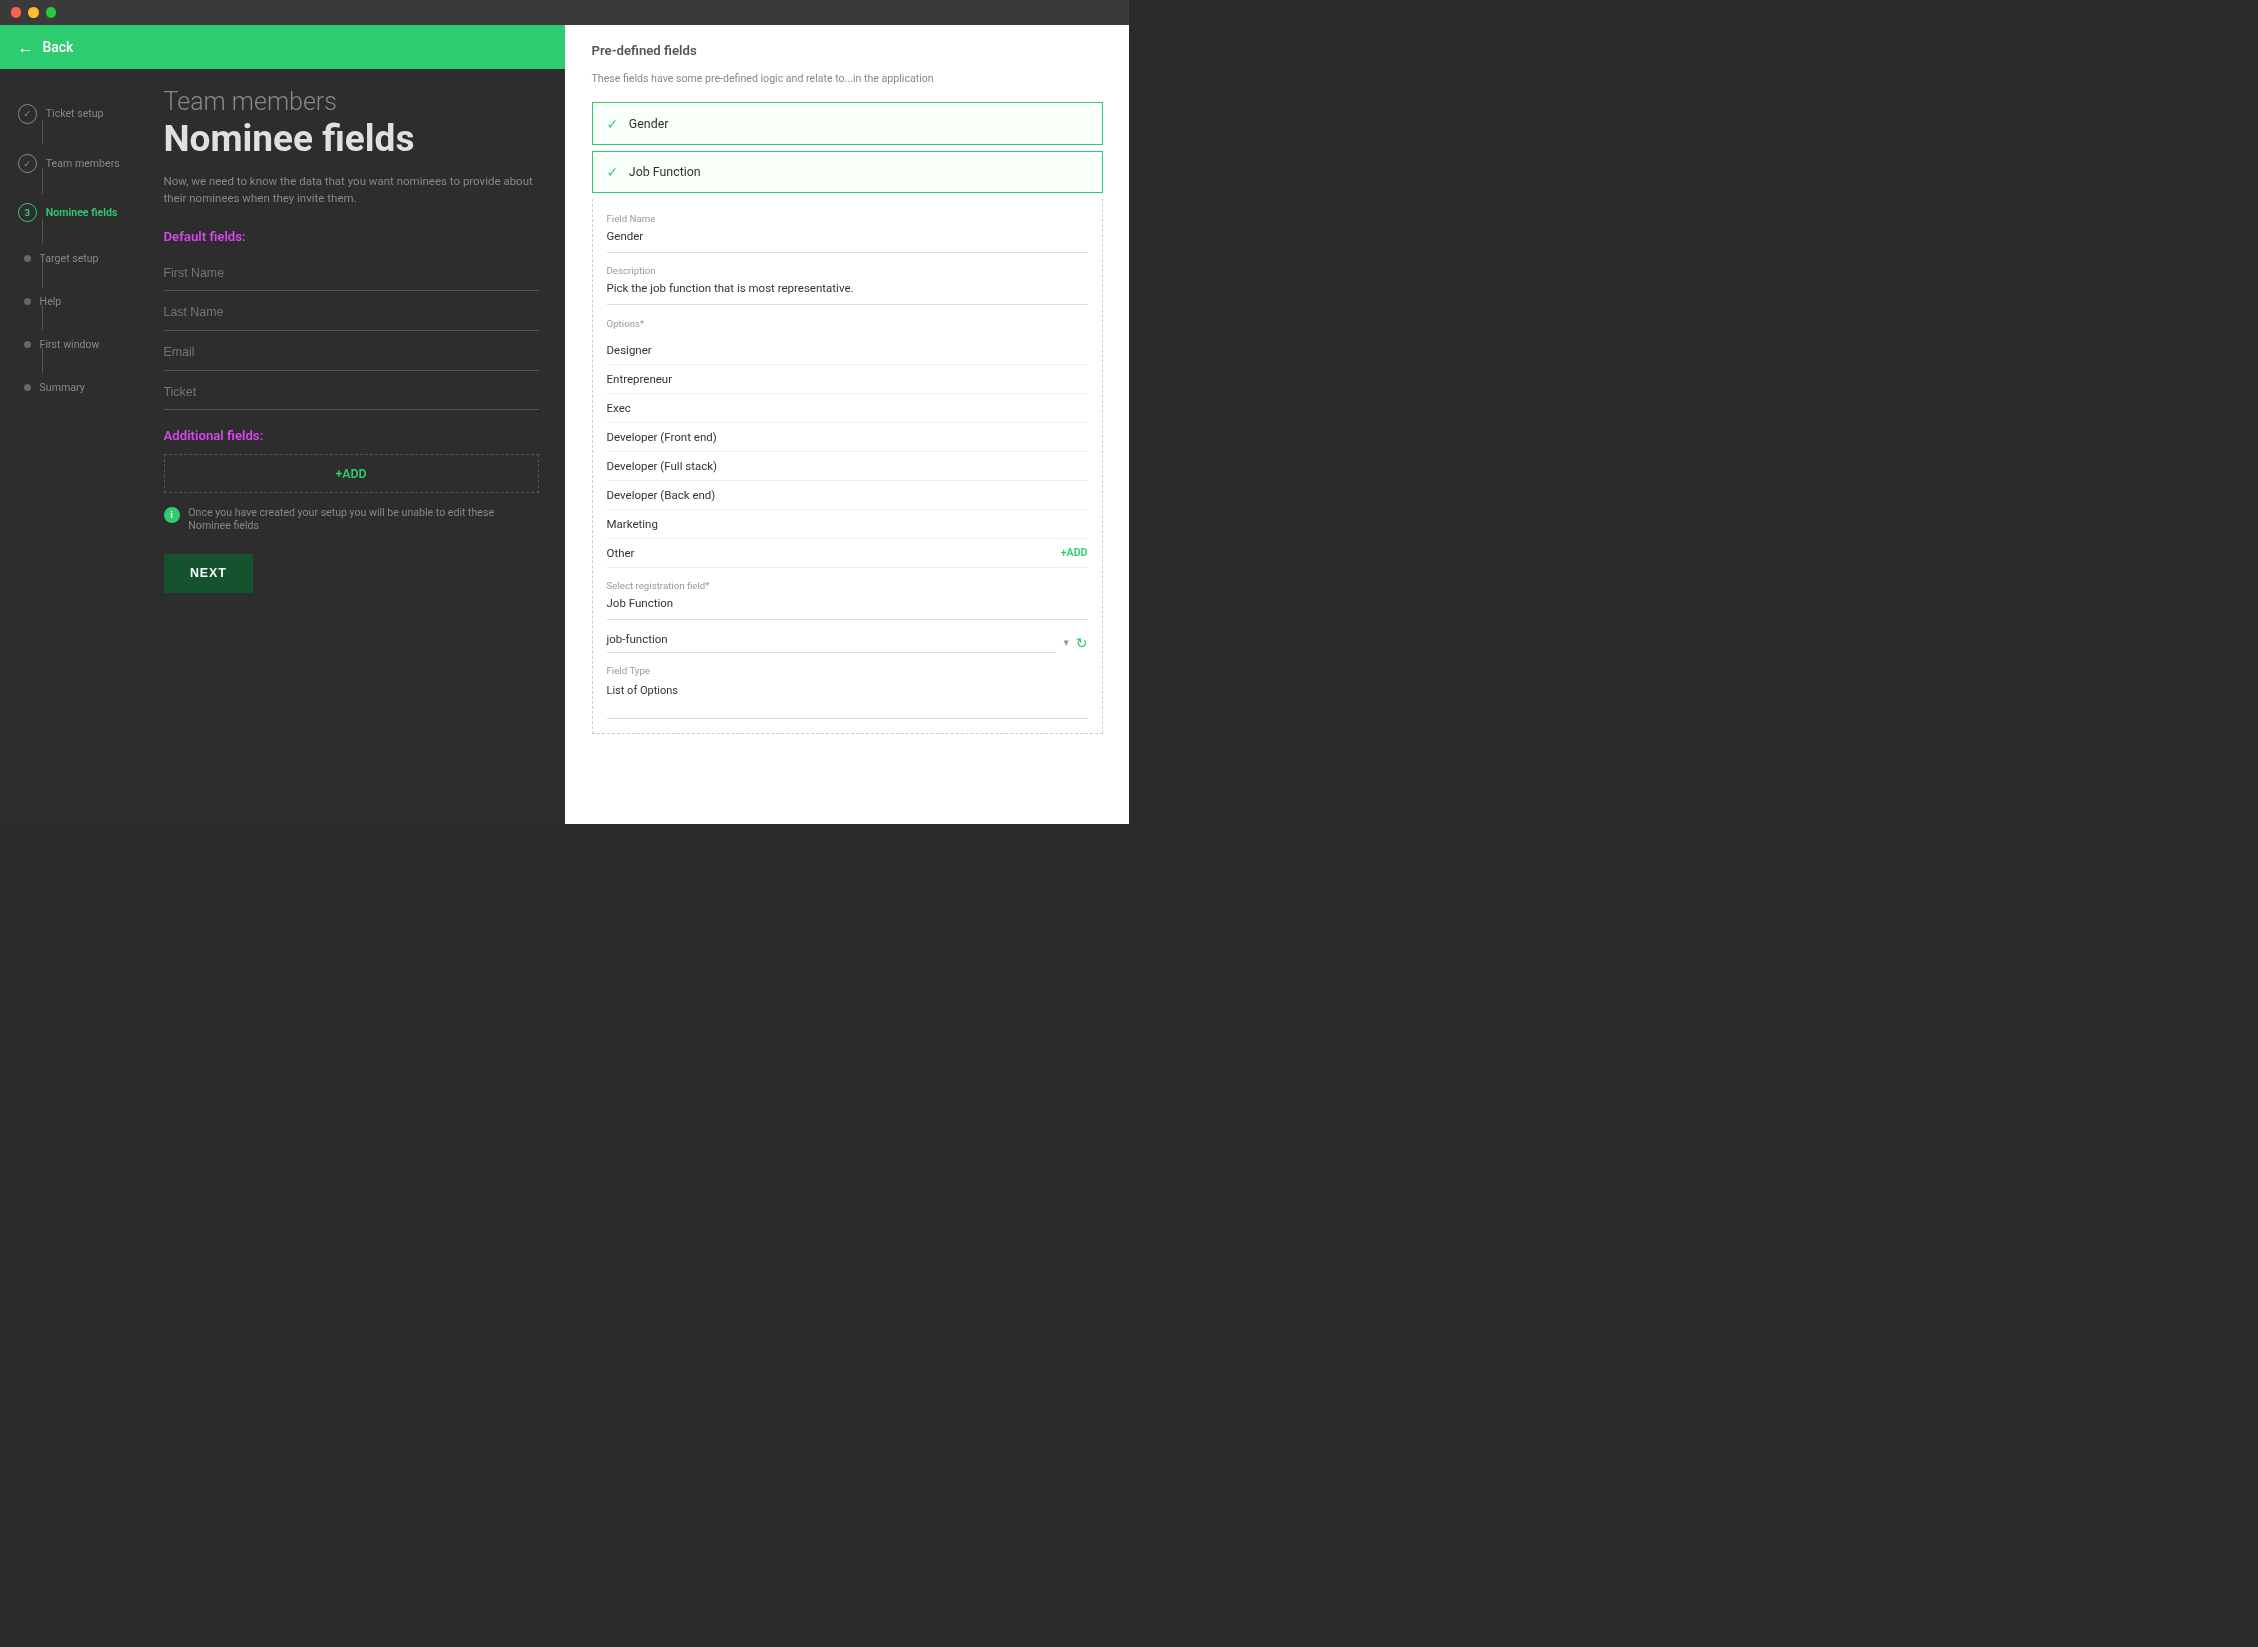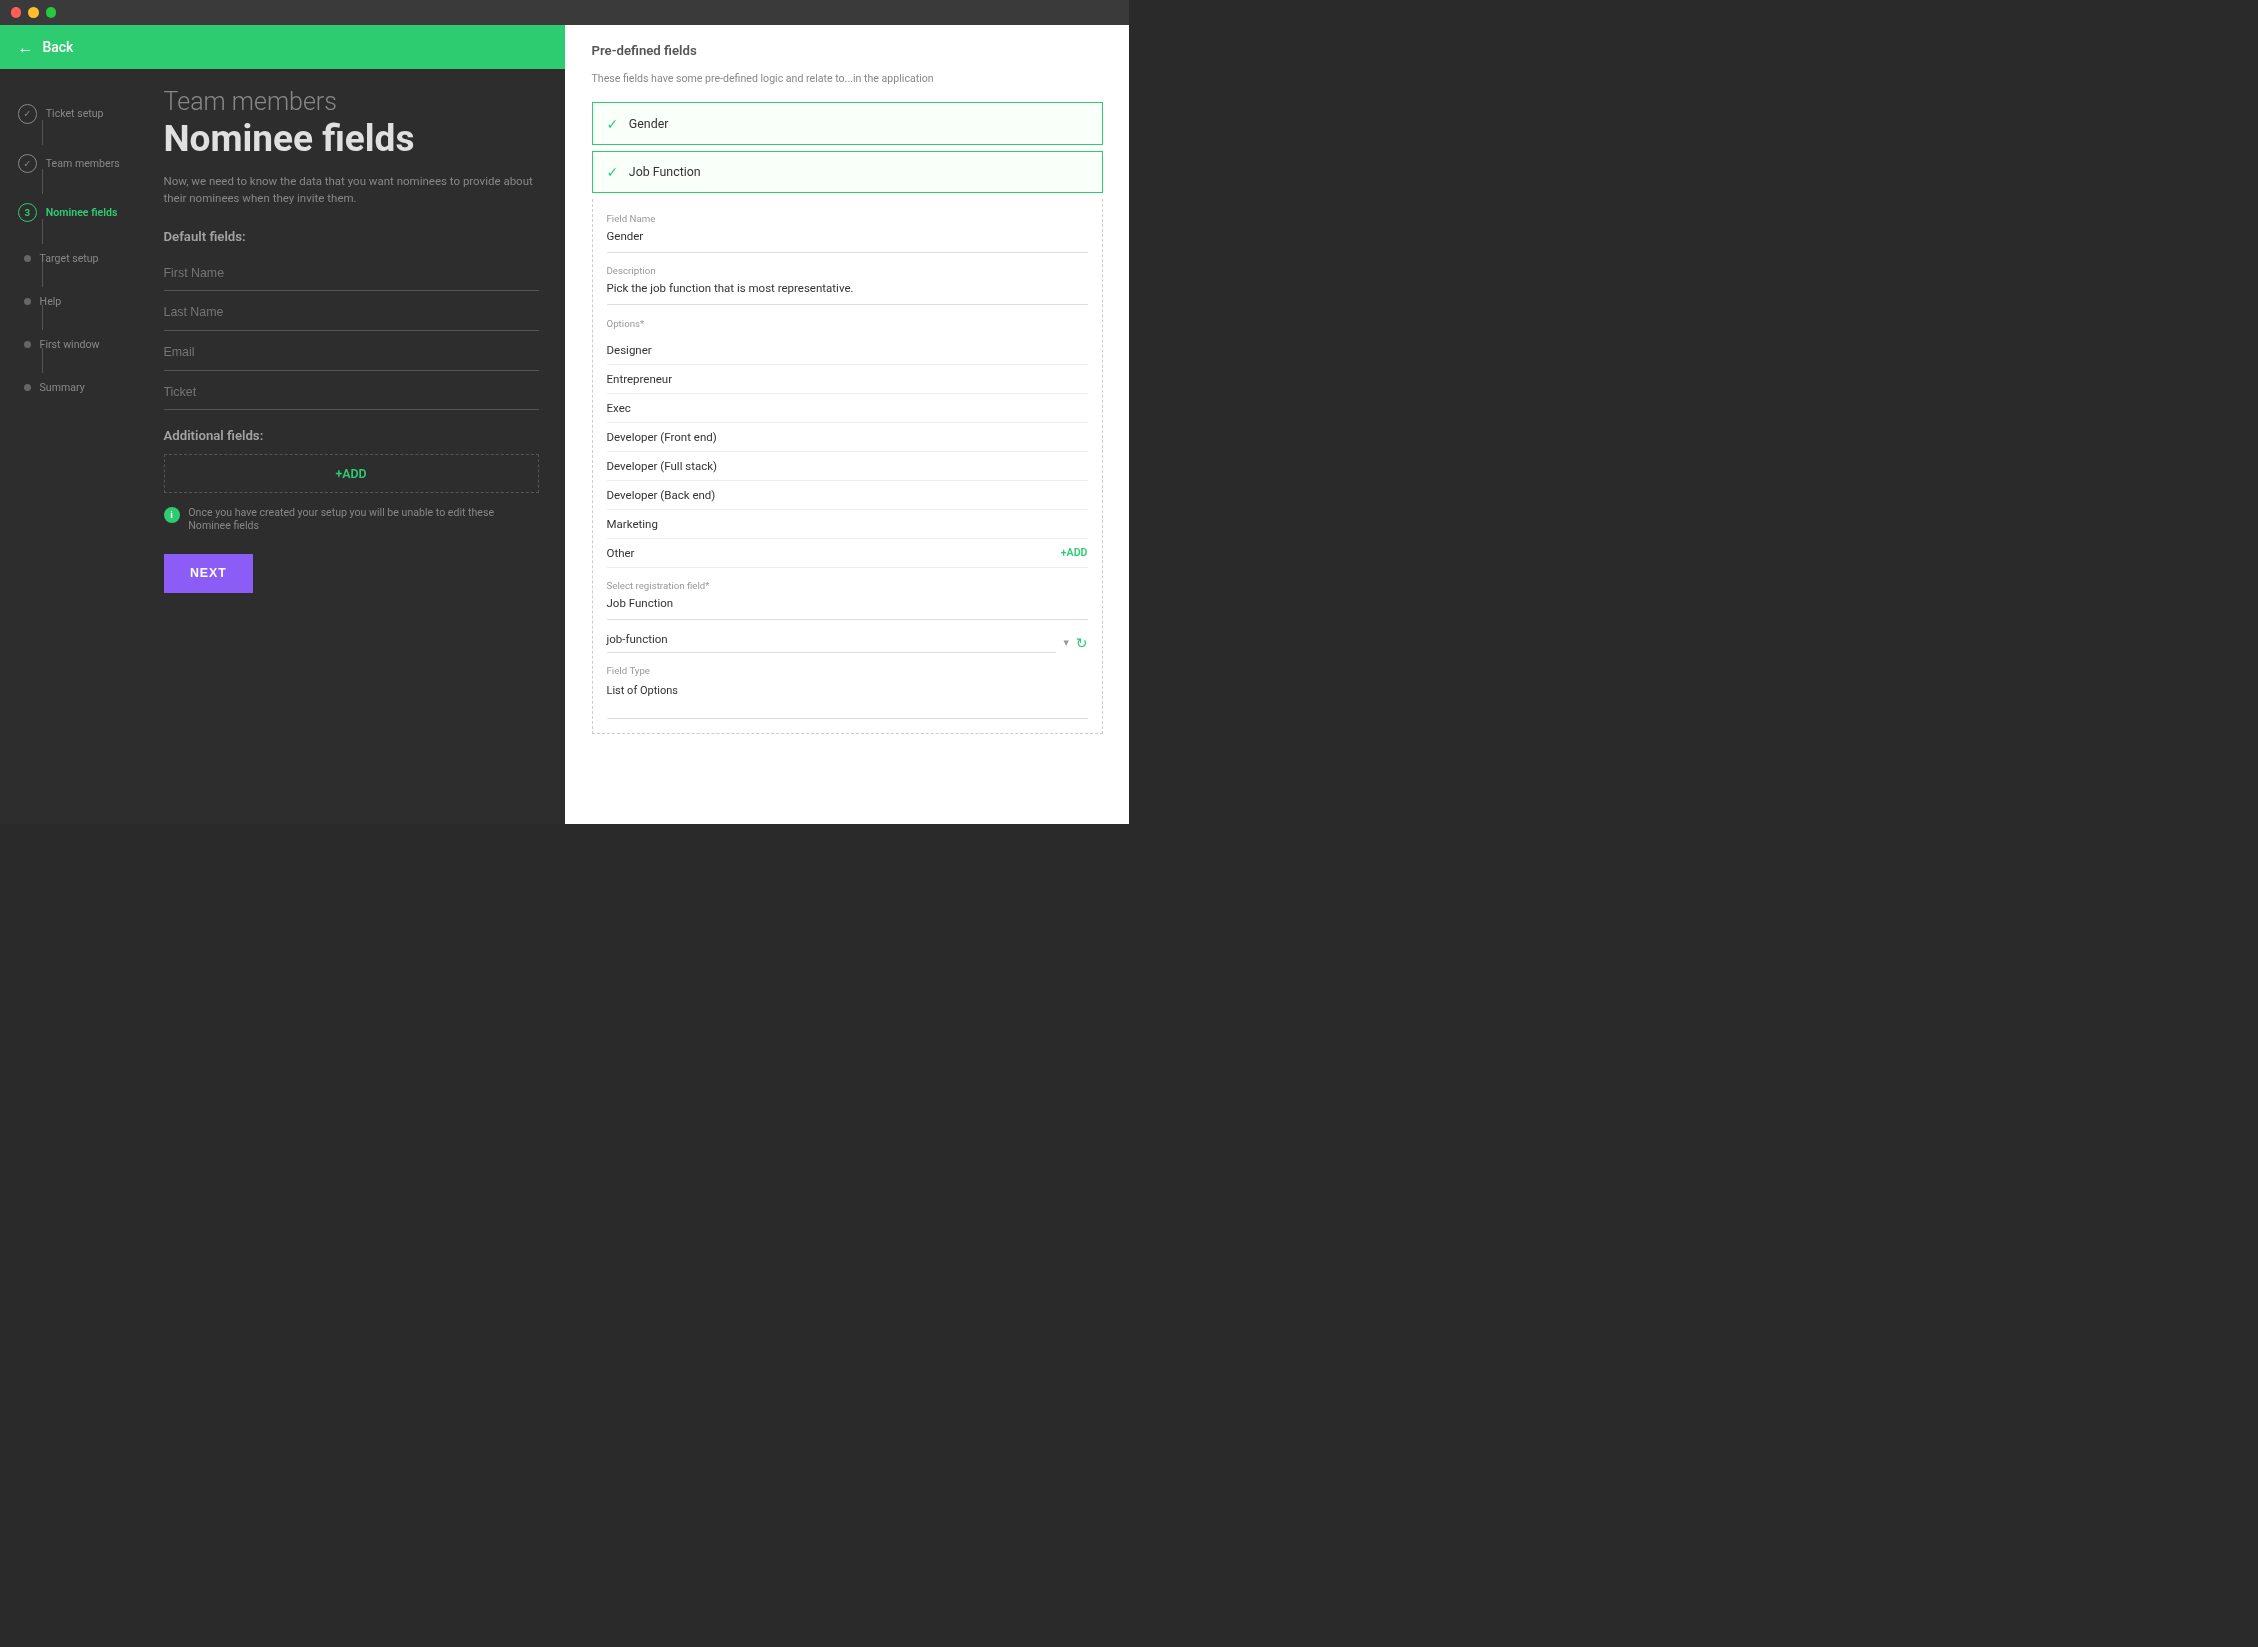--- a/index.html
+++ b/index.html
@@ -146,21 +146,21 @@
     }
     .nominee-desc {
       font-size: 11.5px;
       color: #888;
       margin-bottom: 22px;
       line-height: 1.5;
     }
 
     .section-label {
       font-size: 13.2px;
-      color: #a3a3a3;
+      color: #d946ef;
       font-weight: 600;
       margin-bottom: 10.6px;
     }
 
     .field-input {
       background: transparent;
       border: none;
       border-bottom: 0.9px solid #555;
       padding: 10.6px 0;
       color: #aaa;
@@ -201,21 +201,21 @@
       width: 16px; height: 16px;
       border-radius: 50%;
       display: flex; align-items: center; justify-content: center;
       font-size: 9.7px;
       font-weight: bold;
       flex-shrink: 0;
       margin-top: 0.9px;
     }
 
     .next-btn {
-      background: #8b5cf6;
+      background: #14532d;
       color: white;
       border: none;
       padding: 12.4px 26.5px;
       font-size: 12.4px;
       font-weight: 700;
       cursor: pointer;
       letter-spacing: 0.9px;
     }
 
     

